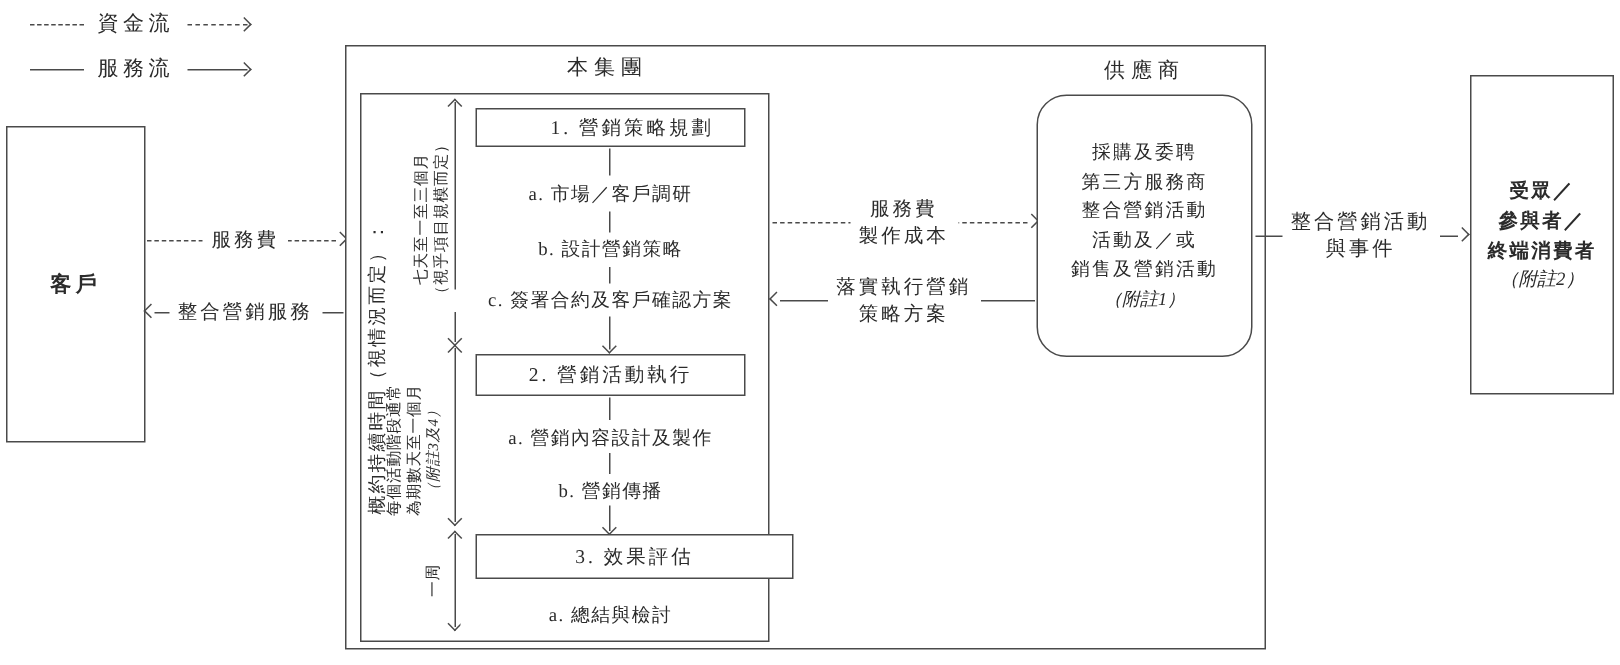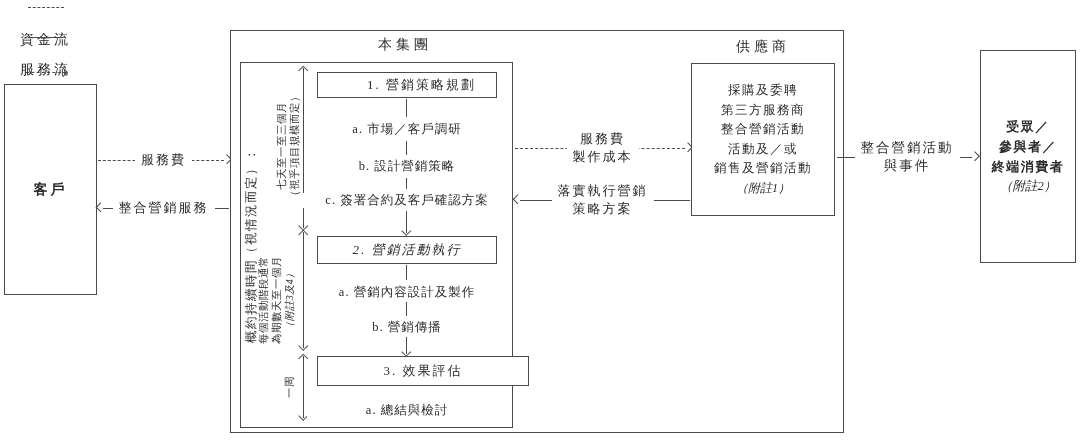--- a/index.html
+++ b/index.html
@@ -7,21 +7,21 @@
   body{background:#fff;font-family:"Liberation Serif","DejaVu Serif",serif;color:var(--tx);}
   #stage{position:relative;width:1080px;height:443px;background:#fff;overflow:hidden;}
   .box{position:absolute;border:1.3px solid var(--ln);background:#fff;}
   .center-flex{display:flex;align-items:center;justify-content:center;}
   .col-flex{display:flex;flex-direction:column;align-items:center;justify-content:center;}
 
   .title{position:absolute;font-size:14px;letter-spacing:4px;text-align:center;}
   .it{font-style:italic;}
 
   
-  .legend-row{position:absolute;display:flex;align-items:center;gap:23px;height:18px;flex-direction:column;}
+  .legend-row{position:absolute;display:flex;align-items:center;gap:9px;height:18px;}
   .seg{width:36px;border-top:1.4px dashed var(--ln);}
   .seg.solid{border-top-style:solid;}
   .legend-label{font-size:14px;letter-spacing:3px;white-space:nowrap;}
   .harrow{position:relative;width:40px;border-top:1.4px dashed var(--ln);}
   .harrow.solid{border-top-style:solid;}
 
   
   .chev{position:absolute;width:6.5px;height:6.5px;border-top:1.4px solid var(--ln);border-left:1.4px solid var(--ln);}
   .chev.r{transform:rotate(135deg);}
   .chev.l{transform:rotate(-45deg);}
@@ -129,21 +129,21 @@
   <div class="rot" style="left:219px;top:280px;width:116px;height:40px;">
     <div class="rline">每個活動階段通常</div>
     <div class="rline">為期數天至一個月</div>
     <div class="rline it" style="font-size:10px;">（附註3及4）</div>
   </div>
   <div class="varrow" style="left:303px;top:232px;height:116px;">
     <span class="chev u"></span>
     <span class="chev d"></span>
   </div>
 
-  <div class="sbox" style="left:317px;top:236px;width:180px;height:28px;font-style:italic;">
+  <div class="sbox" style="left:317px;top:236px;width:180px;height:28px;">
     <span>2. 營銷活動執行</span>
   </div>
   <div class="vseg" style="left:406px;top:265px;height:15px;"></div>
   <div class="step" style="left:307px;top:285px;width:200px;">a. 營銷內容設計及製作</div>
   <div class="vseg" style="left:406px;top:302px;height:14px;"></div>
   <div class="step" style="left:307px;top:320px;width:200px;">b. 營銷傳播</div>
   <div class="vseg" style="left:406px;top:337px;height:17px;">
     <span class="chev d"></span>
   </div>
 
@@ -170,21 +170,21 @@
   </div>
   <div class="flow to-l" style="left:514px;top:181px;width:177px;height:38px;">
     <span class="ln solid"></span>
     <span class="lbl">
       <div>落實執行營銷</div>
       <div>策略方案</div>
     </span>
     <span class="chev l"></span>
   </div>
 
-  <div class="box col-flex" style="left:691px;top:63px;width:144px;height:153px;">
+  <div class="box col-flex" style="left:691px;top:63px;width:144px;height:175px;border-radius:20px;">
     <div class="supplier-line">採購及委聘</div>
     <div class="supplier-line">第三方服務商</div>
     <div class="supplier-line">整合營銷活動</div>
     <div class="supplier-line">活動及／或</div>
     <div class="supplier-line">銷售及營銷活動</div>
     <div class="note-line">（附註1）</div>
   </div>
 
   <div class="flow to-r" style="left:836px;top:138px;width:142px;height:38px;">
     <span class="ln solid"></span>

